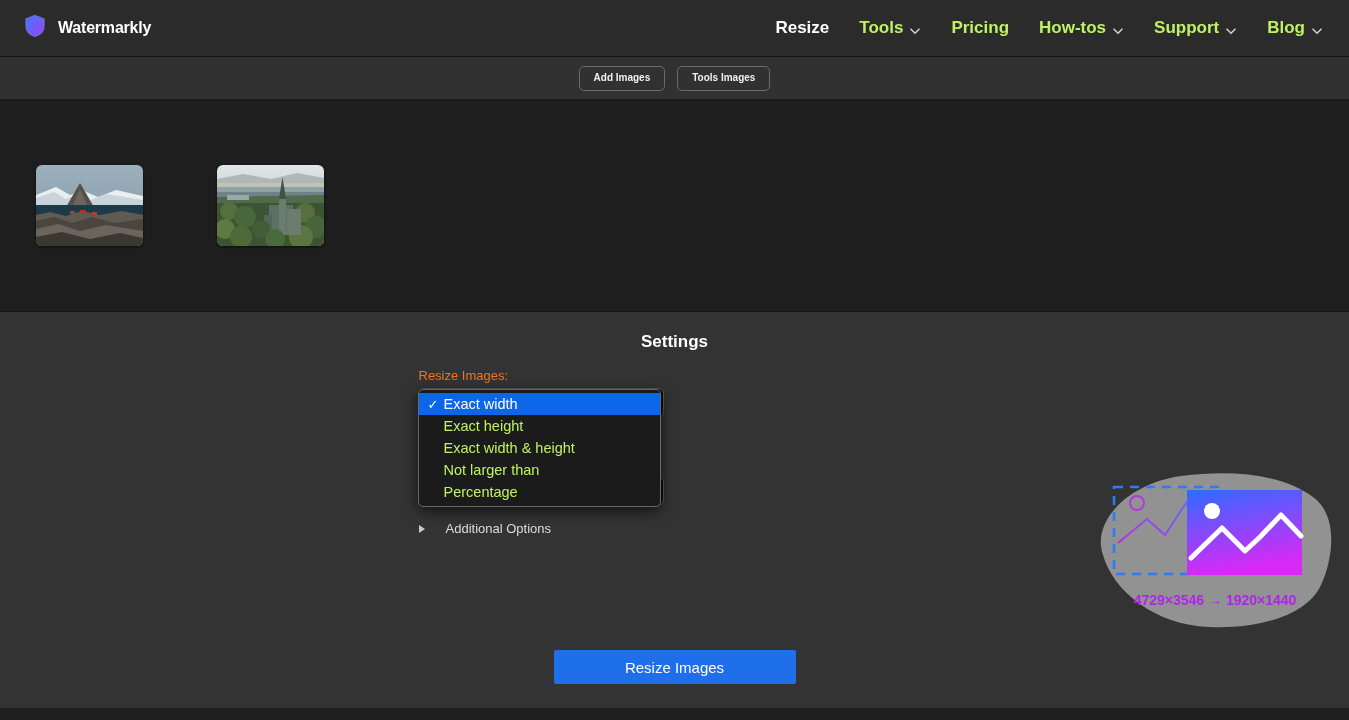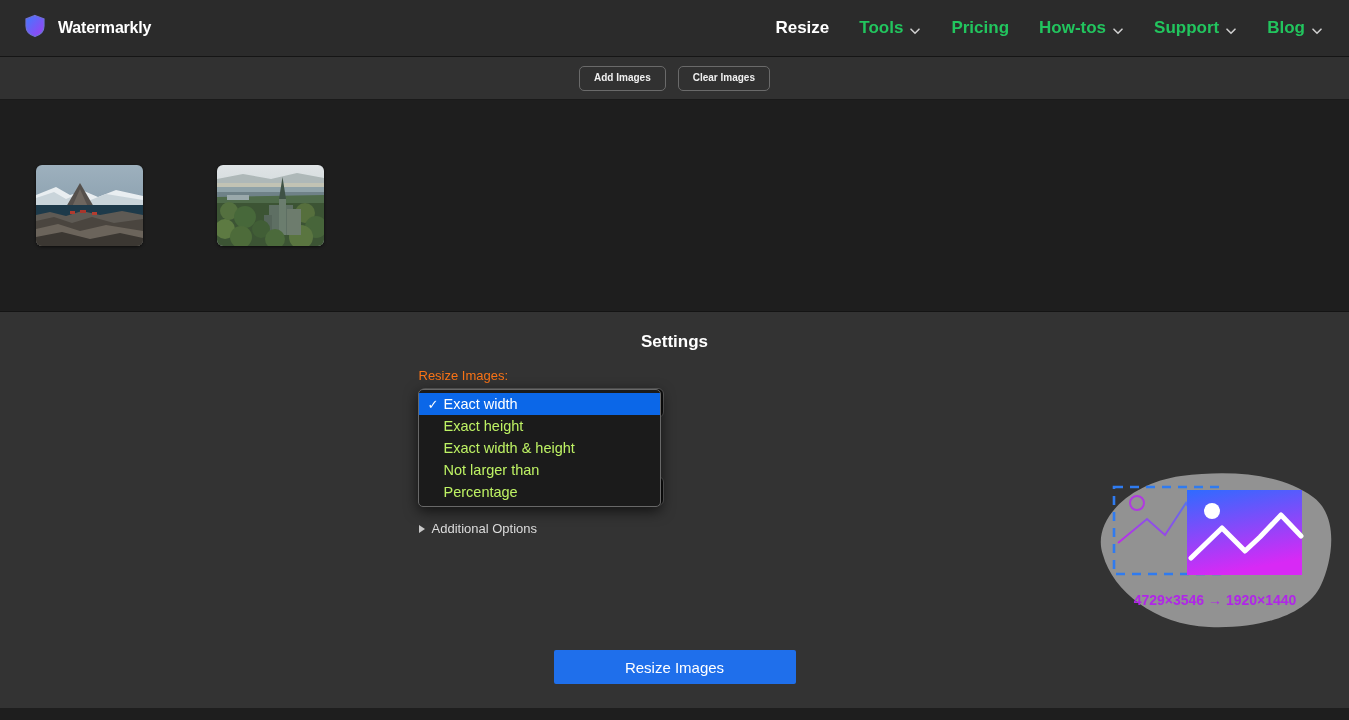--- a/index.html
+++ b/index.html
@@ -23,21 +23,21 @@
   .brand { display: flex; align-items: center; gap: 12px; }
   .brand-name {
     color: #ffffff;
     font-size: 16px;
     font-weight: bold;
     letter-spacing: -0.2px;
   }
   .nav { display: flex; align-items: center; gap: 30px; }
   .nav-item {
     display: flex; align-items: center; gap: 6px;
-    color: #22c55e;
+    color: #bef264;
     font-size: 17px;
     font-weight: bold;
     cursor: pointer;
     white-space: nowrap;
   }
   .nav-item.active { color: #ffffff; }
   .chev { display: inline-block; width: 12px; height: 12px; }
 
   
   .toolbar {
@@ -142,21 +142,21 @@
     border: 1px solid #bdbdbd;
     border-radius: 50%;
     color: #dcdcdc;
     font-size: 9px;
     font-style: italic;
     font-family: "Liberation Serif", serif;
     display: flex; align-items: center; justify-content: center;
     cursor: pointer;
   }
   .addl {
-    display: flex; align-items: center; gap: 7px;
+    display: flex; align-items: center; gap: 21px;
     color: #dcdcdc; font-size: 13px;
     cursor: pointer;
     margin-top: 15px;
   }
   .tri {
     width: 0; height: 0;
     border-left: 6px solid #c9c9c9;
     border-top: 4px solid transparent;
     border-bottom: 4px solid transparent;
   }
@@ -261,21 +261,21 @@
         <svg width="12" height="12" viewBox="0 0 12 12">
             <path d="M2 4.2 L6 8.2 L10 4.2" fill="none" stroke="#cfcfcf" stroke-width="1.6" stroke-linecap="round"></path>
           </svg>
       </span>
     </div>
   </div>
 </div>
 
 <div class="toolbar">
   <button class="tb-btn">Add Images</button>
-  <button class="tb-btn">Clear Images</button>
+  <button class="tb-btn">Tools Images</button>
 </div>
 
 <div class="image-area">
   <div class="thumb">
     <svg viewBox="0 0 107 81" preserveAspectRatio="none">
       <defs>
         <linearGradient id="sky1" x1="0" y1="0" x2="0" y2="1">
           <stop offset="0%" stop-color="#9db0bd"></stop>
             <stop offset="100%" stop-color="#7e94a4"></stop>
         </linearGradient>

